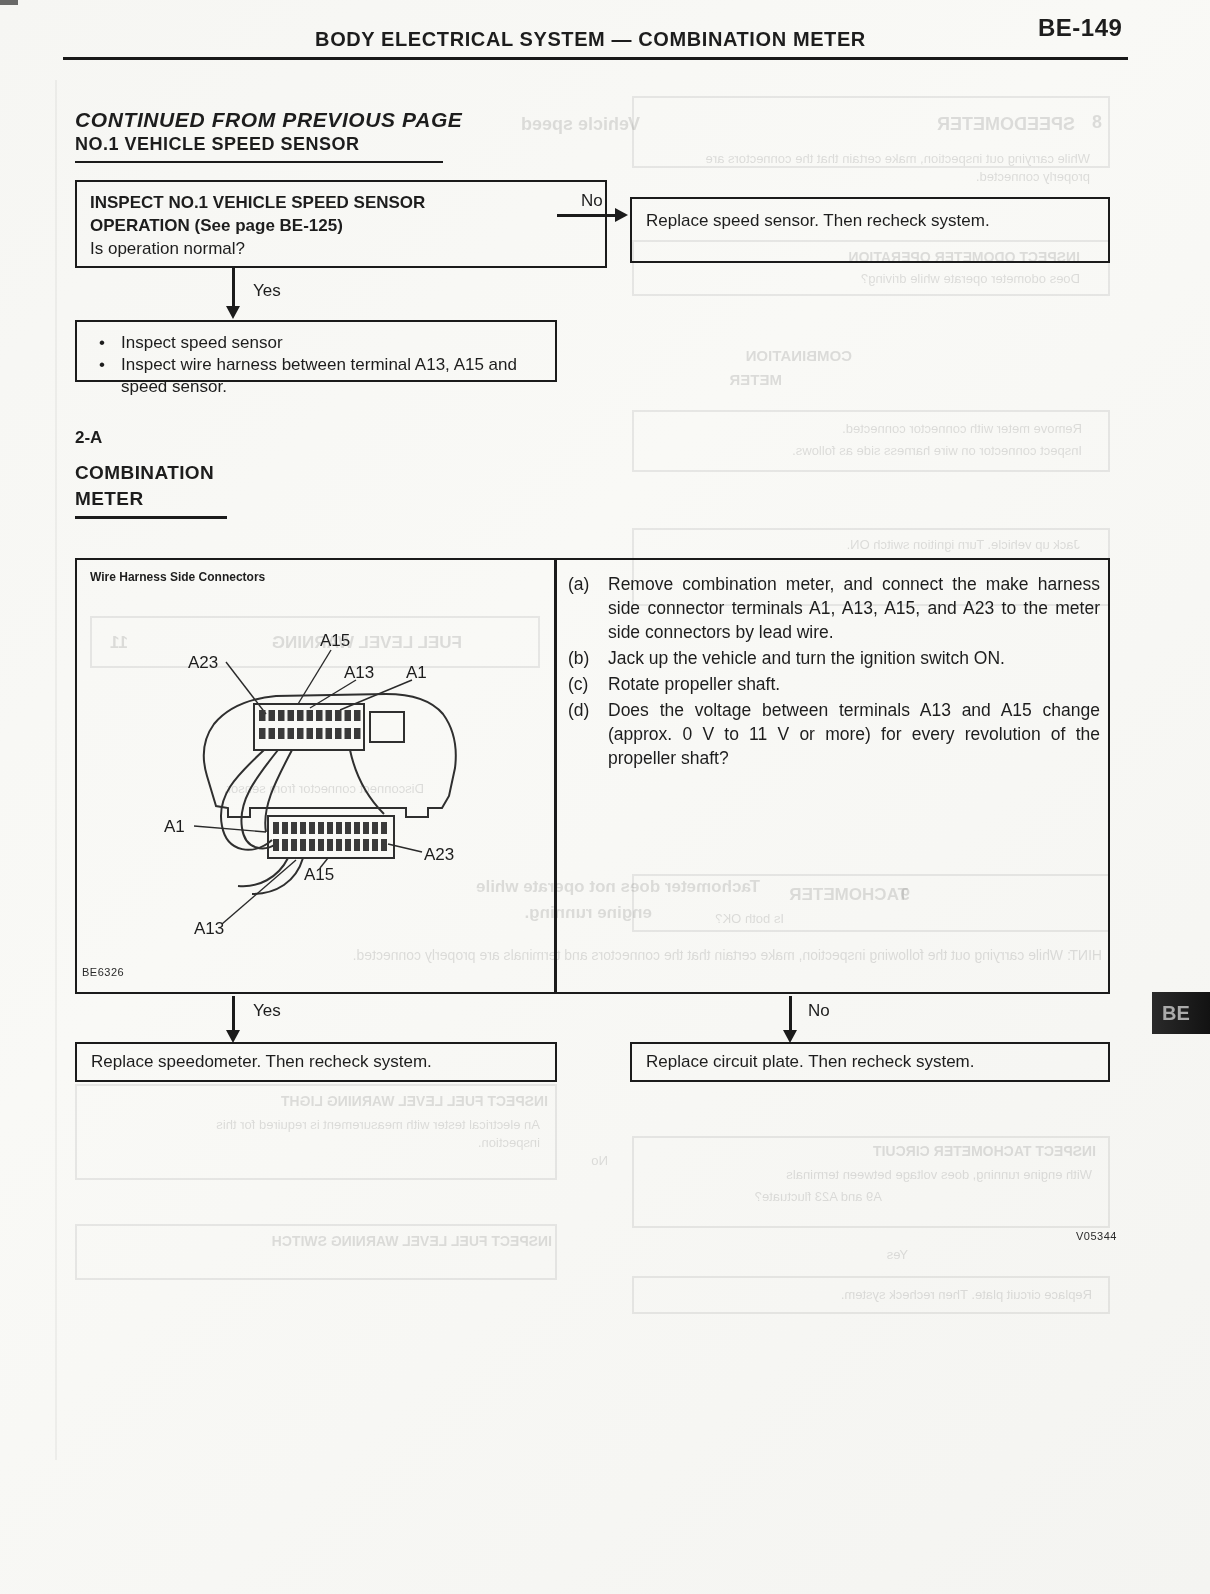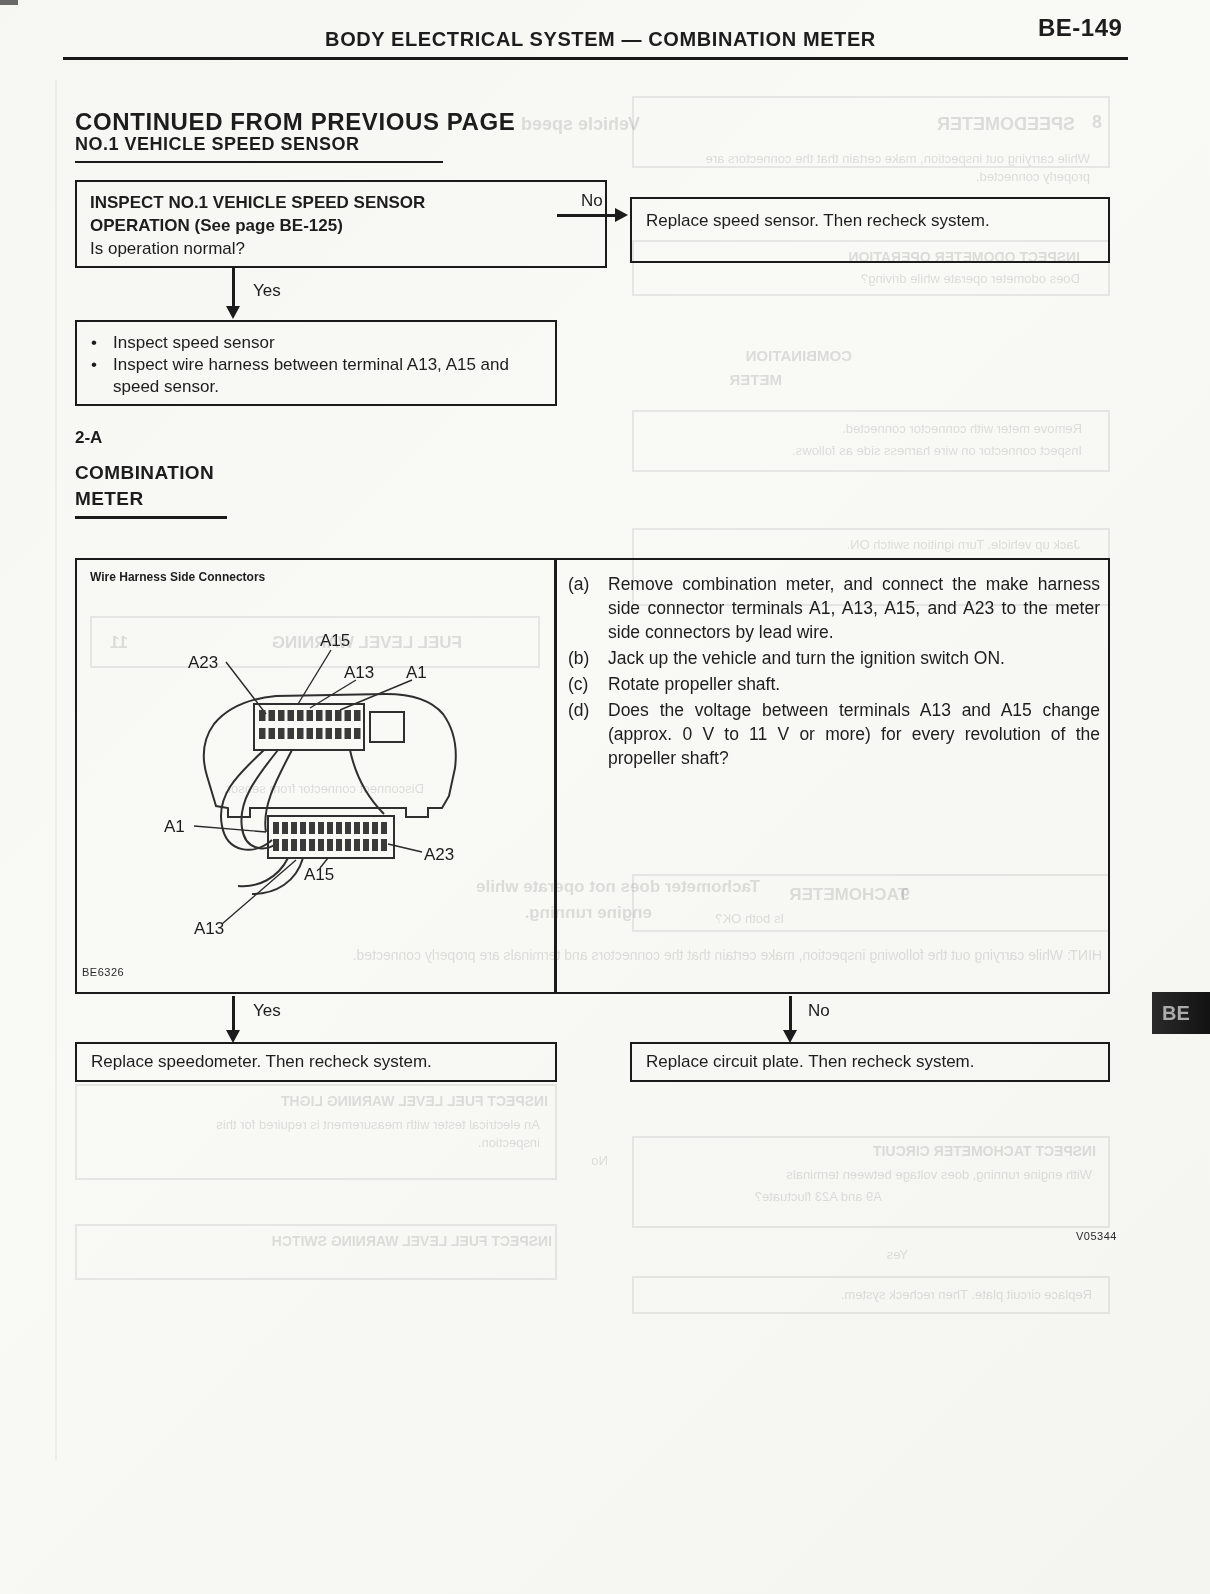--- a/index.html
+++ b/index.html
@@ -26,35 +26,35 @@
   .vline { position: absolute; background: #1b1b1b; width: 2.5px; }
   .ah-right { position: absolute; width: 0; height: 0;
     border-top: 7px solid transparent; border-bottom: 7px solid transparent;
     border-left: 13px solid #1b1b1b; }
   .ah-down { position: absolute; width: 0; height: 0;
     border-left: 7px solid transparent; border-right: 7px solid transparent;
     border-top: 13px solid #1b1b1b; }
   .branch-label { position: absolute; font-size: 17px; color: #1d1d1d; }
 
   .header-title {
-    position: absolute; left: 68px; top: 28px; width: 1065px;
+    position: absolute; left: 58px; top: 28px; width: 1065px;
     text-align: center; font-size: 20px; font-weight: bold; letter-spacing: 0.6px;
   }
   .header-rule { position: absolute; left: 63px; top: 57px; width: 1065px; height: 3px; background: #191919; }
   .page-number { position: absolute; left: 1038px; top: 14px; font-size: 24px; font-weight: bold; letter-spacing: 0.5px; }
 
-  .continued { position: absolute; left: 75px; top: 108px; font-size: 24px; font-weight: 600; letter-spacing: 0.6px; }
+  .continued { position: absolute; left: 75px; top: 108px; font-size: 21px; font-weight: 600; letter-spacing: 0.6px; font-style: italic; }
   .section-heading {
     position: absolute; left: 75px; top: 134px; font-size: 18px; font-weight: 600; letter-spacing: 0.5px;
     width: 368px; border-bottom: 2.5px solid #1b1b1b; padding-bottom: 6px;
   }
 
   .flow-box-1 { left: 75px; top: 180px; width: 532px; height: 88px; padding: 9px 13px; font-size: 17px; line-height: 23px; }
   .flow-box-replace-sensor { left: 630px; top: 197px; width: 480px; height: 66px; padding: 12px 14px; font-size: 17px; }
-  .flow-box-2 { left: 75px; top: 320px; width: 482px; height: 86px; padding: 10px 14px; font-size: 17px; line-height: 22px; }
+  .flow-box-2 { left: 75px; top: 320px; width: 482px; height: 62px; padding: 10px 22px; font-size: 17px; line-height: 22px; }
   .bullet-row { display: flex; }
   .bullet-row::before { content: "•"; width: 22px; flex: none; font-size: 17px; }
 
   .step-ref { position: absolute; left: 75px; top: 428px; font-size: 17px; font-weight: 600; }
   .subheading { position: absolute; left: 75px; top: 460px; font-size: 19px; font-weight: 600; line-height: 26px; letter-spacing: 0.4px; }
   .subheading-rule { position: absolute; left: 75px; top: 516px; width: 152px; height: 2.5px; background: #1b1b1b; }
 
   .big-box { left: 75px; top: 558px; width: 1035px; height: 436px; }
   .big-box-divider { left: 554px; top: 560px; height: 432px; }
   .diagram-title { position: absolute; left: 90px; top: 570px; font-size: 12px; font-weight: bold; }

